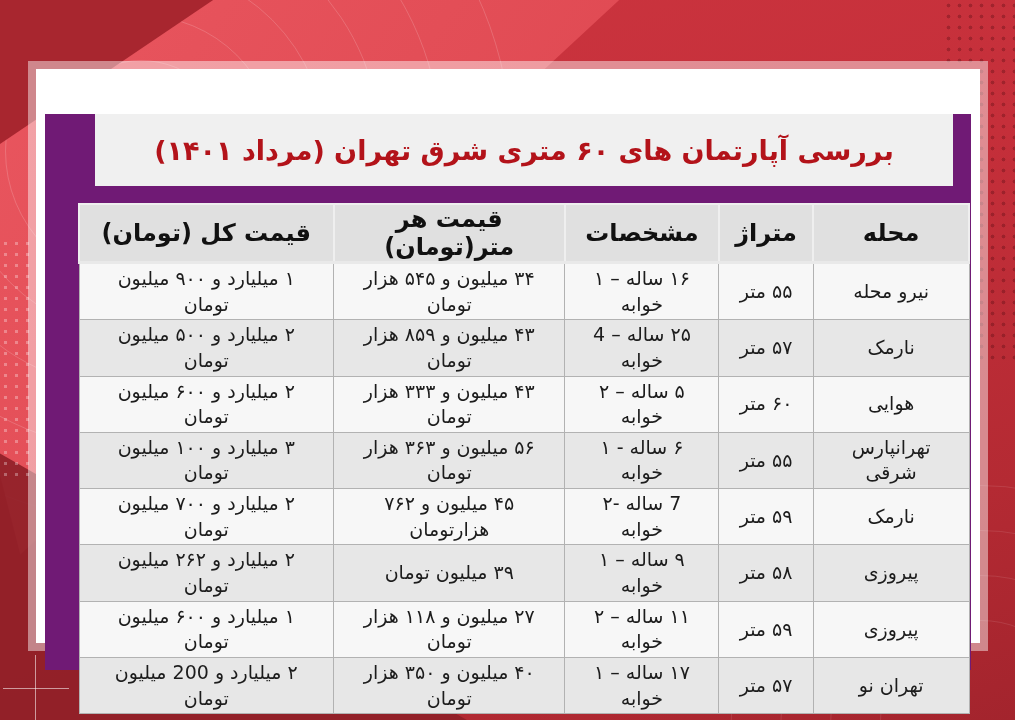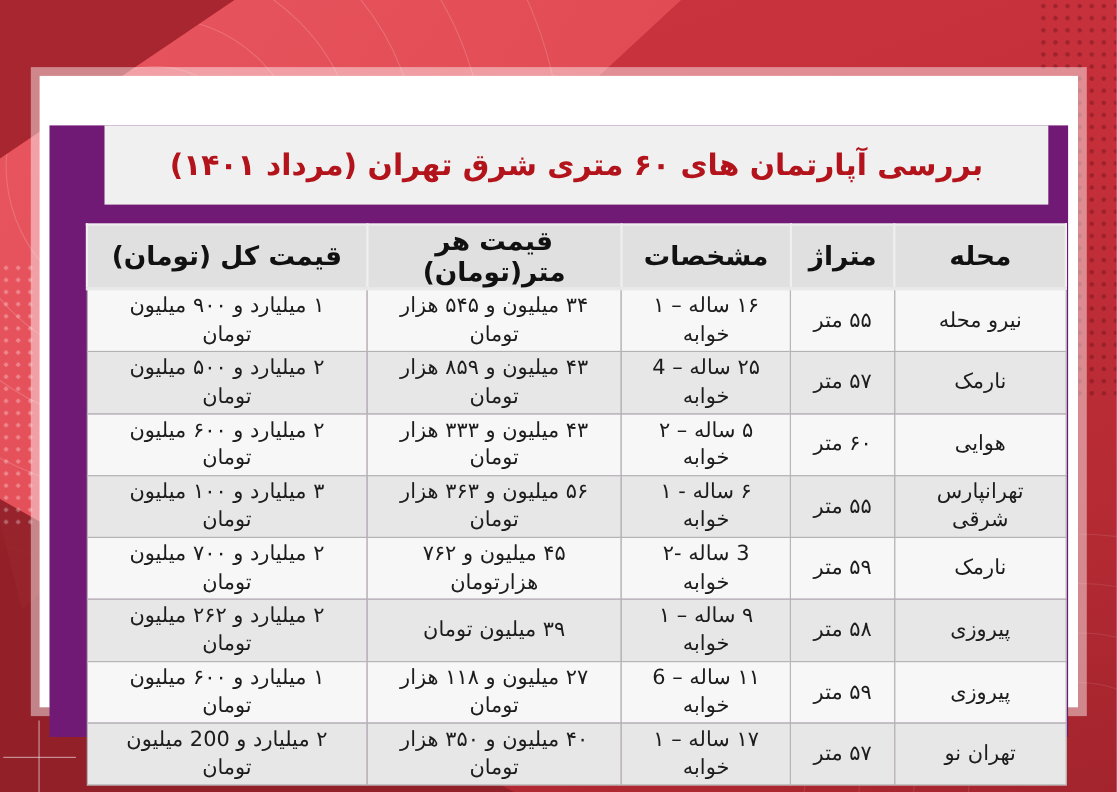--- a/index.html
+++ b/index.html
@@ -147,35 +147,35 @@
             <tr>
     <td>تهرانپارس شرقی</td>
     <td>۵۵ متر</td>
     <td>۶ ساله - ۱ خوابه</td>
     <td>۵۶ میلیون و ۳۶۳ هزار تومان</td>
     <td>۳ میلیارد و ۱۰۰ میلیون تومان</td>
   </tr>
             <tr>
     <td>نارمک</td>
     <td>۵۹ متر</td>
-    <td>3 ساله -۲ خوابه</td>
+    <td>7 ساله -۲ خوابه</td>
     <td>۴۵ میلیون و ۷۶۲ هزارتومان</td>
     <td>۲ میلیارد و ۷۰۰ میلیون تومان</td>
   </tr>
             <tr>
     <td>پیروزی</td>
     <td>۵۸ متر</td>
     <td>۹ ساله – ۱ خوابه</td>
     <td>۳۹ میلیون تومان</td>
     <td>۲ میلیارد و ۲۶۲ میلیون تومان</td>
   </tr>
             <tr>
     <td>پیروزی</td>
     <td>۵۹ متر</td>
-    <td>۱۱ ساله – 6 خوابه</td>
+    <td>۱۱ ساله – ۲ خوابه</td>
     <td>۲۷ میلیون و ۱۱۸ هزار تومان</td>
     <td>۱ میلیارد و ۶۰۰ میلیون تومان</td>
   </tr>
             <tr>
     <td>تهران نو</td>
     <td>۵۷ متر</td>
     <td>۱۷ ساله – ۱ خوابه</td>
     <td>۴۰ میلیون و ۳۵۰ هزار تومان</td>
     <td>۲ میلیارد و 200 میلیون تومان</td>
   </tr>

